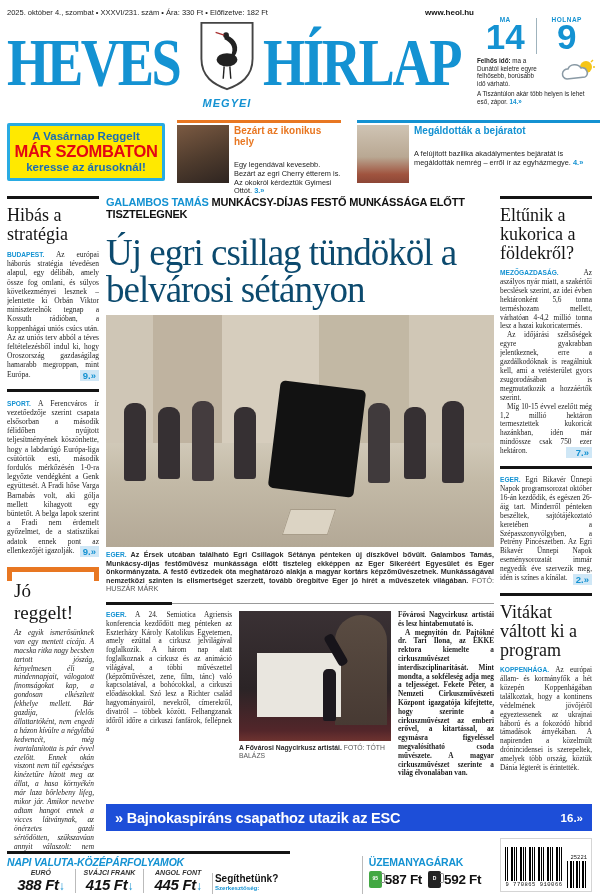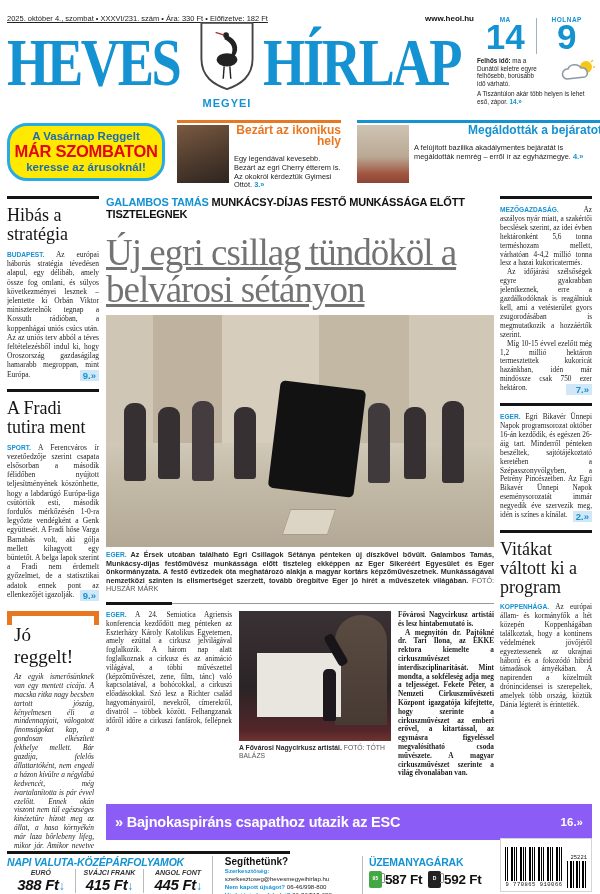--- a/index.html
+++ b/index.html
@@ -1,59 +1,59 @@
 <!DOCTYPE html>
 <html lang="hu"><head>
 <meta charset="utf-8">
 <style>
   html,body{margin:0;padding:0;background:#fff;}
   #page{position:relative;width:600px;height:894px;background:#fff;overflow:hidden;
         font-family:"Liberation Sans",sans-serif;color:#1a1a1a;}
   
-  #topbar{position:absolute;left:7px;right:8px;top:14px;height:12px;font-size:7.5px;color:#222;text-decoration:underline;}
+  #topbar{position:absolute;left:7px;right:8px;top:8px;height:12px;font-size:7.5px;color:#222;}
   #topbar .site{position:absolute;right:118px;top:0;font-weight:700;font-size:8px;color:#111;}
   
   #masthead{position:absolute;left:7px;top:16px;width:586px;height:102px;}
   .mastword{position:absolute;top:0;font-family:"Liberation Serif",serif;font-weight:700;
             font-size:68px;line-height:92px;letter-spacing:-3px;color:#1492d2;
             transform:scaleX(0.8);transform-origin:left center;white-space:nowrap;}
   #mast-left{left:0;}
   #mast-right{left:256px;}
-  #crest{position:absolute;left:186px;top:4px;width:68px;height:96px;text-align:center;}
+  #crest{position:absolute;left:186px;top:4px;width:68px;height:96px;text-align:center;font-style:italic;}
   #crest .megyei{display:block;margin-top:1px;font-size:11px;font-weight:700;color:#1492d2;letter-spacing:1px;}
   
   #weather{position:absolute;left:470px;top:0;width:118px;}
   .w-temps{display:flex;align-items:flex-start;}
   .w-col{flex:1;text-align:center;}
   .w-label{font-size:6.5px;font-weight:700;color:#1492d2;letter-spacing:.5px;}
   .w-temp{font-size:35px;font-weight:700;color:#1492d2;line-height:27px;}
   .w-sep{width:1px;background:#9fb3bd;height:36px;margin:2px 2px 0;}
   .w-text{margin-top:3px;font-size:6.3px;line-height:7.6px;color:#222;}
   .w-text .w-head{font-weight:700;}
   .w-row{display:flex;}
   .w-row .txt{width:66px;}
   .w-row .cld{flex:1;text-align:right;padding-top:2px;}
   .w-page{color:#1492d2;font-weight:700;}
   
   #promo{position:absolute;left:7px;top:120px;width:586px;height:68px;}
   #promobox{position:absolute;left:0;top:3px;width:158px;height:58px;background:#ffe900;
-            border:3px solid #29abe2;border-radius:20px;text-align:center;padding-top:4px;box-sizing:border-box;}
+            border:3px solid #29abe2;border-radius:2px;text-align:center;padding-top:4px;box-sizing:border-box;}
   #promobox .l1{font-size:11.5px;font-weight:700;color:#1b6cb5;}
   #promobox .l2{font-size:16.5px;font-weight:800;color:#e30613;letter-spacing:-.3px;}
   #promobox .l3{font-size:11.5px;font-weight:700;color:#1b6cb5;}
   .teaser{position:absolute;top:0;height:68px;}
   #teaser1{left:170px;width:164px;}
   #teaser2{left:350px;width:245px;}
   .t-bar{height:3px;}
   .t-inner{display:flex;margin-top:2px;}
   .t-photo{width:52px;height:58px;flex:none;}
   #teaser1 .t-photo{background:linear-gradient(160deg,#7b5a42 0%,#4e3b2d 55%,#2e2420 100%);}
   #teaser2 .t-photo{background:linear-gradient(180deg,#cfc4b4 0%,#b9a893 55%,#a0543f 85%,#8c4636 100%);}
   .t-text{padding-left:5px;}
-  .t-title{font-size:12px;font-weight:700;line-height:11px;margin-bottom:8px;text-align:right;}
+  .t-title{font-size:10px;font-weight:700;line-height:11px;margin-bottom:14px;}
   .t-body{font-size:7.4px;line-height:8.8px;color:#222;}
   .t-page{color:#1492d2;font-weight:700;}
   
   .col{position:absolute;top:196px;overflow:hidden;}
   #leftcol{left:7px;width:92px;height:658px;}
   #centercol{left:106px;width:388px;height:606px;}
   #rightcol{left:500px;width:92px;height:608px;}
   .art-title{font-family:"Liberation Serif",serif;font-weight:400;font-size:18px;
              line-height:19px;color:#141414;margin:0 0 6px;}
   .art-body{font-family:"Liberation Serif",serif;font-size:7.5px;line-height:9.2px;
@@ -68,21 +68,21 @@
   
   #greeting{position:relative;margin-top:10px;padding:13px 5px 10px 7px;}
   .bk-top{position:absolute;top:0;left:0;right:0;height:9px;border:5px solid #e87722;border-bottom:none;}
   #greeting h2{font-family:"Liberation Serif",serif;font-weight:400;font-size:19px;margin:0 0 5px;color:#141414;}
   #greeting .g-body{font-family:"Liberation Serif",serif;font-style:italic;font-size:7.4px;
                     line-height:8.9px;text-align:justify;color:#1d1d1d;}
   
   .kicker{font-size:11px;font-weight:700;letter-spacing:-.2px;color:#111;margin:0 0 3px;}
   .kicker .hl{color:#1492d2;}
   h1.main-hl{font-family:"Liberation Serif",serif;font-weight:400;font-size:37px;
-             line-height:37px;letter-spacing:-1px;color:#737373;margin:14px 0 7px;text-decoration:underline;}
+             line-height:37px;letter-spacing:-1px;color:#0c4a6e;margin:14px 0 7px;}
   h1.second-hl{font-family:"Liberation Serif",serif;font-weight:400;font-size:31px;
                line-height:32px;letter-spacing:-.8px;color:#1b1b1b;margin:1px 0 6px;}
   .photo-main{position:relative;width:388px;height:232px;overflow:hidden;
               background:linear-gradient(180deg,#e8e2d6 0%,#d9d2c3 45%,#c4bba8 70%,#b3a896 100%);}
   .pm-bldg{position:absolute;top:0;left:0;right:0;height:55%;
            background:linear-gradient(90deg,#cfc6b6 0 12%,#bfb3a0 12% 30%,#d6cdbd 30% 55%,#c2b8a4 55% 78%,#d0c7b6 78% 100%);}
   .fig{position:absolute;width:22px;height:72px;background:#363033;border-radius:9px 9px 3px 3px;}
   .cloth{position:absolute;left:168px;top:70px;width:86px;height:108px;background:#121212;
          border-radius:5px;transform:rotate(7deg);}
   .plaque{position:absolute;left:180px;bottom:12px;width:44px;height:24px;background:#dcd4c4;
@@ -100,21 +100,21 @@
   .colM{width:152px;flex:none;}
   .photo-circus{position:relative;width:152px;height:130px;overflow:hidden;
                 background:linear-gradient(180deg,#3a3134 0%,#2b2426 60%,#53262a 92%,#6e3330 100%);}
   .pc-screen{position:absolute;left:18px;top:42px;width:84px;height:64px;background:#e9e6df;}
   .pc-arch{position:absolute;left:96px;top:4px;width:52px;height:110px;border-radius:26px 26px 0 0;
            background:linear-gradient(180deg,#5a4c42 0%,#473a33 100%);}
   .pc-artist1{position:absolute;left:92px;top:22px;width:10px;height:34px;background:#17141a;border-radius:4px;transform:rotate(-30deg);}
   .pc-artist2{position:absolute;left:84px;top:58px;width:13px;height:52px;background:#1c181e;border-radius:5px 5px 2px 2px;}
   .capsmall{font-size:6.8px;line-height:8px;font-weight:700;color:#2c2c2c;margin-top:3px;}
   
-  #banner{position:absolute;left:106px;top:804px;width:486px;height:36px;background:#8b5cf6;
+  #banner{position:absolute;left:106px;top:804px;width:486px;height:27px;background:#1d4ed8;
           display:flex;align-items:center;justify-content:space-between;padding:9px 9px;box-sizing:border-box;}
   #banner .b-text{color:#fff;font-weight:700;font-size:14.5px;letter-spacing:-.2px;}
   #banner .b-page{color:#fff;font-weight:700;font-size:11.5px;}
   
   #barcode{position:absolute;left:500px;top:838px;width:92px;height:54px;background:#fff;
            border:1px solid #d5d5d5;display:flex;align-items:flex-end;gap:4px;padding:3px 4px;box-sizing:border-box;}
   .bc-main{width:58px;}
   .bc-bars{height:34px;background:repeating-linear-gradient(90deg,#000 0 1px,#fff 1px 2px,#000 2px 3px,#fff 3px 6px,#000 6px 8px,#fff 8px 9px);}
   .bc-num{font-family:"Liberation Mono",monospace;font-size:5.5px;text-align:center;letter-spacing:.5px;color:#111;}
   .bc-addon{width:20px;}
@@ -125,21 +125,21 @@
   .bstrip-bar{position:absolute;top:0;left:7px;width:283px;height:3px;background:#141414;}
   .bs-inner{position:absolute;top:5px;left:7px;right:0;bottom:0;display:flex;}
   .bs-cur{width:208px;font-style:italic;}
   .bs-head-blue{font-size:10.5px;font-weight:700;color:#1492d2;letter-spacing:-.2px;}
   .cur-row{display:flex;margin-top:1px;}
   .cur-item{flex:1;text-align:center;border-left:1px solid #bbb;}
   .cur-item:first-child{border-left:none;}
   .cur-label{font-size:7px;font-weight:600;color:#333;}
   .cur-value{font-size:15px;font-weight:800;color:#111;letter-spacing:-.3px;}
   .cur-trend{color:#1492d2;font-weight:700;font-size:12px;}
-  .bs-help{width:152px;border-left:1px solid #bbb;padding:0 12px;box-sizing:border-box;}
+  .bs-help{width:152px;border-left:1px solid #bbb;padding:0 2px;box-sizing:border-box;margin-top:17px;}
   .bs-help .hd{font-size:10px;font-weight:700;color:#111;}
   .help-line{font-size:6.1px;line-height:8px;color:#222;}
   .help-line .hl-label{color:#1492d2;font-weight:700;}
   .bs-fuel{width:137px;border-left:1px solid #bbb;padding:0 6px;box-sizing:border-box;}
   .fuel-row{display:flex;align-items:center;gap:6px;margin-top:3px;}
   .fuel-item{display:flex;align-items:center;gap:3px;}
   .pump{position:relative;width:13px;height:17px;border-radius:2px;flex:none;}
   .pump.p95{background:#43a843;}
   .pump.pd{background:#222;}
   .pump span{display:block;color:#fff;font-size:5px;font-weight:700;text-align:center;margin-top:4px;}
@@ -248,21 +248,20 @@
 
   <div class="col" id="leftcol">
     <div class="div-thick" style="margin-top:0;"></div>
     <h2 class="art-title">Hibás a stratégia</h2>
     <p class="art-body clearfix">
       <span class="lead">BUDAPEST.</span>
       <span>Az európai háborús stratégia tévedésen alapul, egy délibáb, amely össze fog omlani, és súlyos következményei lesznek – jelentette ki Orbán Viktor miniszterelnök tegnap a Kossuth rádióban, a koppenhágai uniós csúcs után. Az az uniós terv abból a téves feltételezésből indul ki, hogy Oroszország gazdaságilag hamarabb megroppan, mint Európa.</span>
       <span class="badge">9.»</span>
     </p>
     <div class="div-thick"></div>
-    <h2 class="art-title">A Fradi tutira ment</h2>
     <p class="art-body clearfix">
       <span class="lead">SPORT.</span>
       <span>A Ferencváros ír vezetőedzője szerint csapata elsősorban a második félidőben nyújtott teljesítményének köszönhette, hogy a labdarúgó Európa-liga csütörtök esti, második fordulós mérkőzésén 1-0-ra legyőzte vendégként a Genk együttesét. A Fradi hőse Varga Barnabás volt, aki gólja mellett kihagyott egy büntetőt. A belga lapok szerint a Fradi nem érdemelt győzelmet, de a statisztikai adatok ennek pont az ellenkezőjét igazolják.</span>
       <span class="badge">9.»</span>
     </p>
     <div id="greeting">
       <div class="bk-top"></div>
       <h2>Jó reggelt!</h2>
       <div class="g-body clearfix">
         <span>Az egyik ismerősünknek van egy mentett cicája. A macska ritka nagy becsben tartott jószág, kényelmesen éli a mindennapjait, válogatott finomságokat kap, a gondosan elkészített fekhelye mellett. Bár gazdija, felelős állattartóként, nem engedi a házon kívülre a négylábú kedvencét, még ivartalanította is pár évvel ezelőtt. Ennek okán viszont nem túl egészséges kinézetűre hízott meg az állat, a hasa környékén már laza bőrlebeny lifeg, mikor jár. Amikor nevetve adtam hangot ennek a vicces látványnak, az önérzetes gazdi sértődötten, szűkszavúan annyit válaszolt: nem dagadt a macskám, hanem divatosan duzzadt.</span>
@@ -320,20 +319,21 @@
       </div>
       <div class="colT3">
         <p class="art-body">Fővárosi Nagycirkusz artistái és lesz hintabemutató is.</p>
         <p class="art-body ind">A megnyitón dr. Pajtókné dr. Tari Ilona, az EKKE rektora kiemelte a cirkuszművészet interdiszciplinaritását. Mint mondta, a sokféleség adja meg a teljességet. Fekete Péter, a Nemzeti Cirkuszművészeti Központ igazgatója kifejtette, hogy szerinte a cirkuszművészet az emberi erővel, a kitartással, az egymásra figyeléssel megvalósítható csoda művészete. A magyar cirkuszművészet szerinte a világ élvonalában van.</p>
       </div>
     </div>
   </div>
 
   <div class="col" id="rightcol">
     <div class="div-thick" style="margin-top:0;"></div>
+    <h2 class="art-title">Eltűnik a kukorica a földekről?</h2>
     <p class="art-body">
       <span class="lead">MEZŐGAZDASÁG.</span>
       <span>Az aszályos nyár miatt, a szakértői becslések szerint, az idei évben hektáronként 5,6 tonna terméshozam mellett, várhatóan 4-4,2 millió tonna lesz a hazai kukoricatermés.</span>
     </p>
     <p class="art-body ind">Az időjárási szélsőségek egyre gyakrabban jelentkeznek, erre a gazdálkodóknak is reagálniuk kell, ami a vetésterület gyors zsugorodásában is megmutatkozik a hozzáértők szerint.</p>
     <p class="art-body ind clearfix">
       <span>Míg 10-15 évvel ezelőtt még 1,2 millió hektáron termesztettek kukoricát hazánkban, idén már mindössze csak 750 ezer hektáron.</span>
       <span class="badge">7.»</span>
     </p>
     <div class="div-thick"></div>

